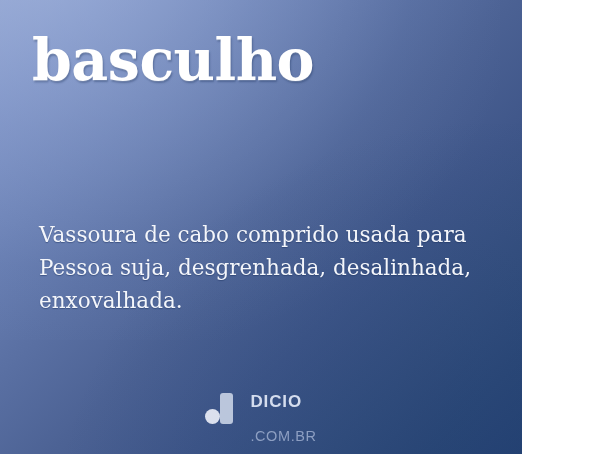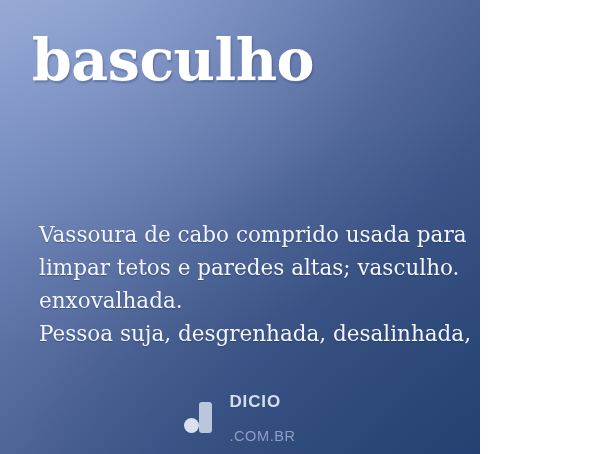--- a/index.html
+++ b/index.html
@@ -3,21 +3,21 @@
 <meta charset="utf-8">
 <style>
   html, body {
     margin: 0;
     padding: 0;
     background: #ffffff;
   }
 
   #card {
     position: relative;
-    width: 480px;
+    width: 522px;
     height: 454px;
     overflow: hidden;
     background:
       linear-gradient(135deg,
         #8a9dcd 0%,
         #7b90c4 10%,
         #6a80b4 24%,
         #5a70a3 38%,
         #4c6294 52%,
         #40578a 66%,
@@ -98,21 +98,20 @@
   }
 
   
   #logo {
     position: absolute;
     left: 0;
     right: 0;
     bottom: 11px;
     display: flex;
     justify-content: center;
-    align-items: center;
     gap: 17px;
   }
 
   #logo-mark {
     position: relative;
     width: 28px;
     height: 31px;
     flex: 0 0 auto;
   }
 
@@ -164,23 +163,22 @@
 </style>
 </head>
 <body>
 
 <div id="card">
 
   <h1 id="word-title" class="layer">basculho</h1>
 
   <div id="definition" class="layer">
     <div class="def-line">Vassoura de cabo comprido usada para</div>
-    <div class="def-line">limpar tetos e paredes altas; vasculho.</div>
+    <div class="def-line">Pessoa suja, desgrenhada, desalinhada,</div>
     <div class="def-line">enxovalhada.</div>
-    <div class="def-line">Pessoa suja, desgrenhada, desalinhada,</div>
   </div>
 
   <div id="logo" class="layer">
     <div id="logo-mark">
       <span class="dot"></span>
       <span class="bar"></span>
     </div>
     <div id="logo-text">
       <span id="logo-name">DICIO</span>
       <span id="logo-domain">.COM.BR</span>

